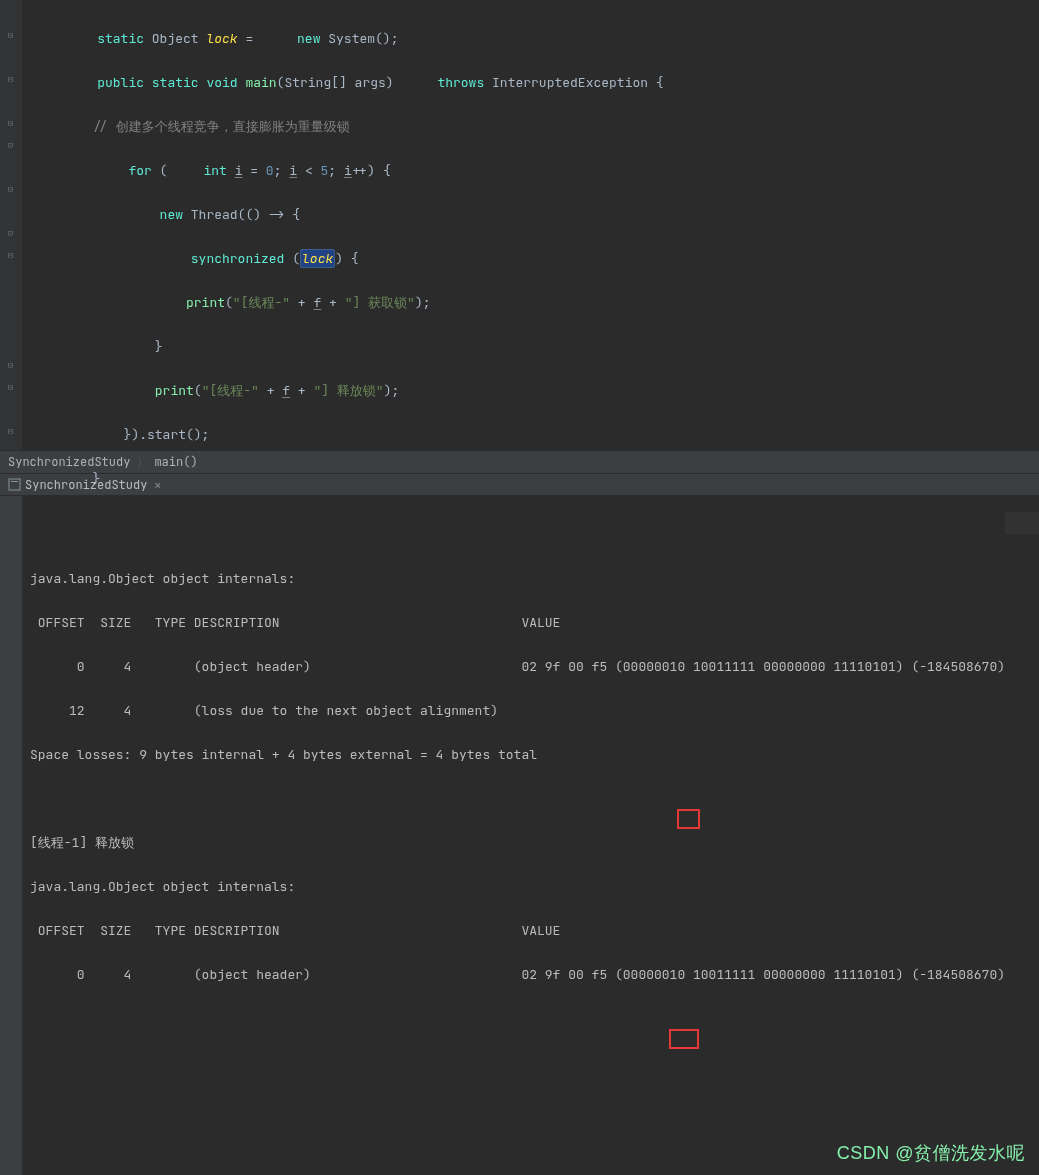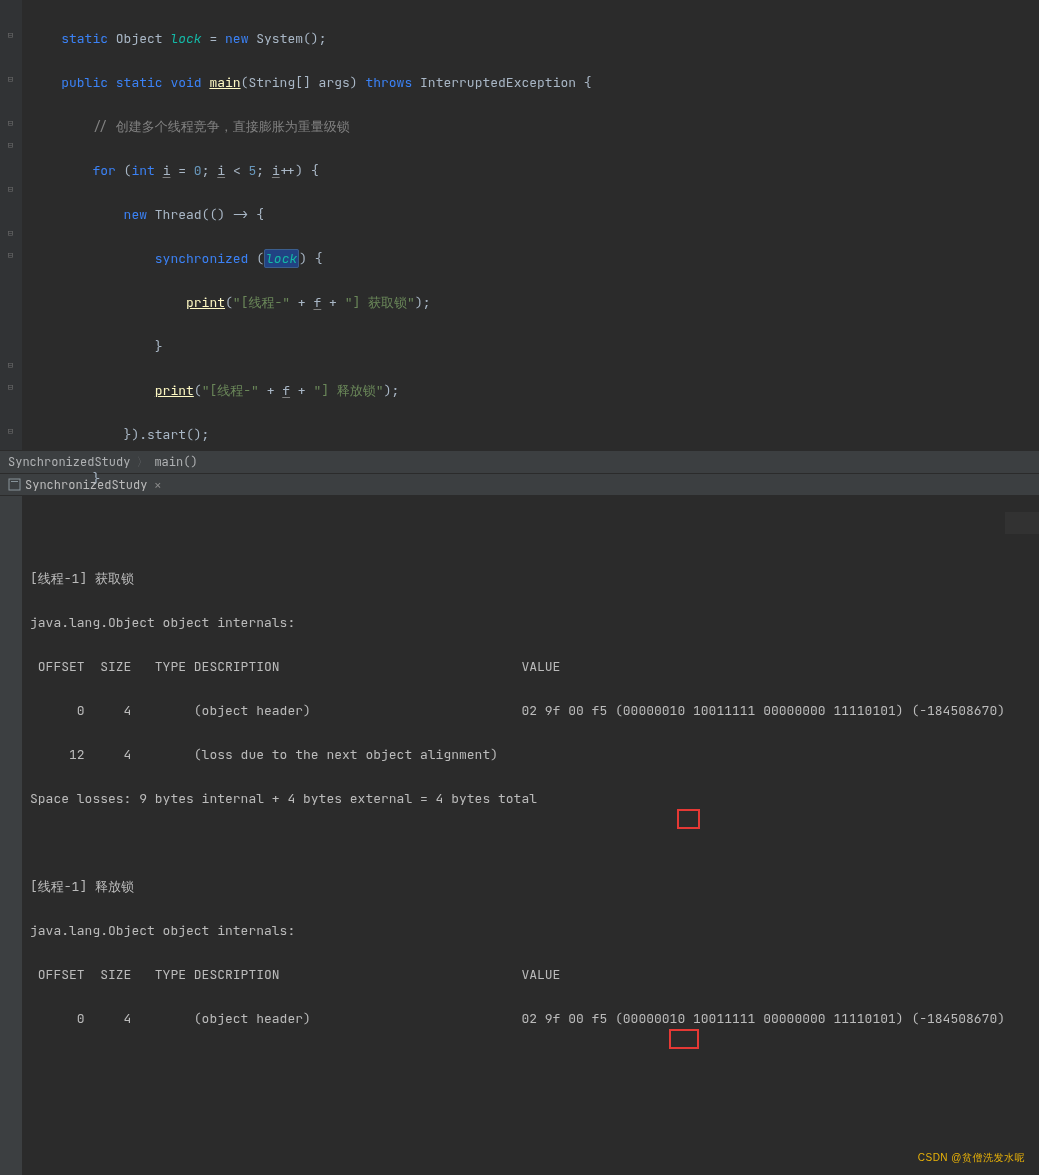--- a/index.html
+++ b/index.html
@@ -35,26 +35,26 @@
     text-align:center;
   }
   .code {
     padding:6px 0 6px 8px;
     line-height:22px;
     white-space:pre;
     flex:1;
   }
   .code .line { height:22px; }
   .hl-line { background:#323232; }
-  .kw { color:#3b82f6; }
+  .kw { color:#5eead4;margin-left:36px; }
   .str { color:#6A8759; }
   .num { color:#6897BB; }
-  .field { color:#14b8a6; font-style:italic; }
+  .field { color:#fde047; font-style:italic; }
   .comment { color:#808080; }
-  .method { color:#fef9c3;text-decoration:underline; }
+  .method { color:#86efac; }
   .static-f { color:#9876AA; font-style:italic; }
   .hint { color:#787878; font-style:italic;}
   .ul { text-decoration:underline; text-decoration-color:#808080; text-underline-offset:2px;}
   .box { background:#214283; border:1px solid #3b5e8c; border-radius:2px; padding:0 1px;}
 
   .breadcrumb {
     background:#3C3F41;
     height:24px;
     display:flex;
     align-items:center;
@@ -98,22 +98,22 @@
   .red-box {
     position:absolute;
     border:2px solid #E53935;
     background:transparent;
     pointer-events:none;
   }
   .watermark {
     position:absolute;
     right:14px;
     bottom:10px;
-    color:#eab308;
-    font-size:10px;
+    color:#86efac;
+    font-size:18px;
     font-family:sans-serif;
     letter-spacing:0.5px;
   }
   .close-x { color:#8C8C8C; margin-left:3px; font-size:11px;}
 </style>
 </head>
 <body>
 
 <div class="editor-area">
   <div class="gutter">
@@ -163,21 +163,20 @@
       <rect x="3" y="3" width="7" height="1" fill="#87939A"></rect>
     </svg>
   <span>SynchronizedStudy</span>
   <span class="close-x">✕</span>
 </div>
 
 <div class="console-wrap">
   <div class="console-gutter"></div>
   <div class="console">
 <div class="line">&nbsp;</div>
-<div class="line">[线程-1] 获取锁</div>
 <div class="line">java.lang.Object object internals:</div>
 <div class="line"> OFFSET  SIZE   TYPE DESCRIPTION                               VALUE</div>
 <div class="line">      0     4        (object header)                           02 9f 00 f5 (00000010 10011111 00000000 11110101) (-184508670)</div>
 <div class="line">     12     4        (loss due to the next object alignment)</div>
 <div class="line">Space losses: 9 bytes internal + 4 bytes external = 4 bytes total</div>
 <div class="line">&nbsp;</div>
 <div class="line">[线程-1] 释放锁</div>
 <div class="line">java.lang.Object object internals:</div>
 <div class="line"> OFFSET  SIZE   TYPE DESCRIPTION                               VALUE</div>
 <div class="line">      0     4        (object header)                           02 9f 00 f5 (00000010 10011111 00000000 11110101) (-184508670)</div>

